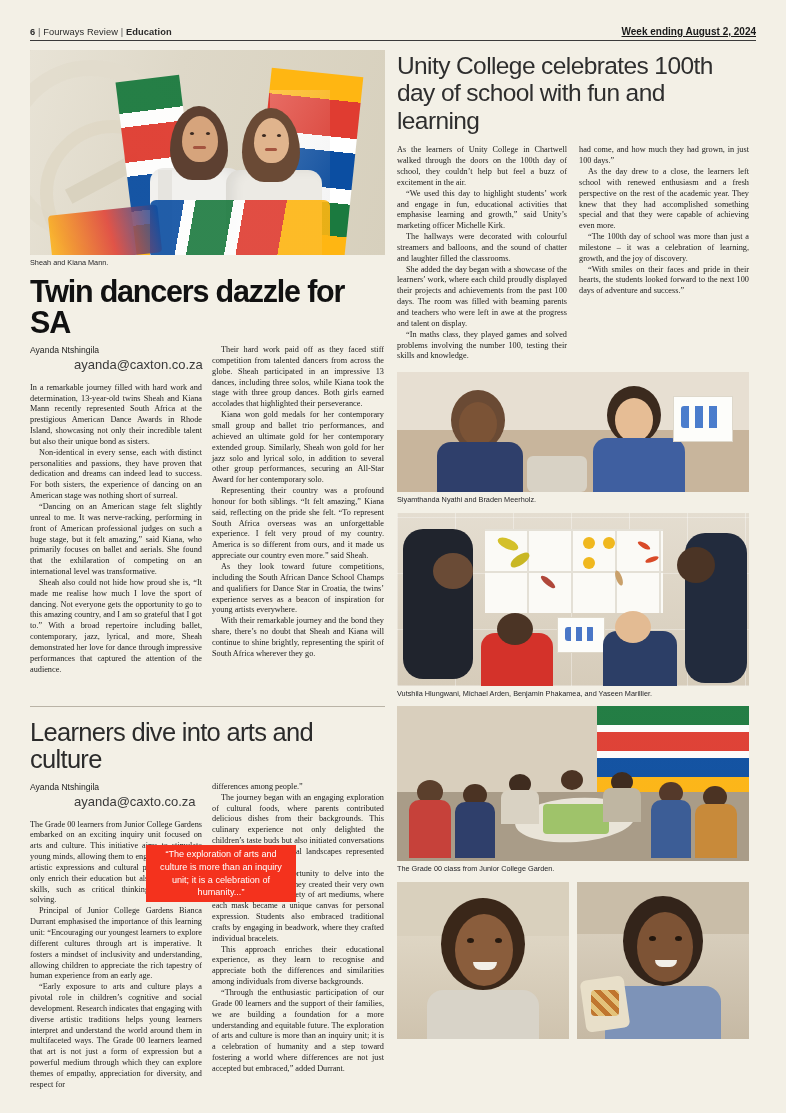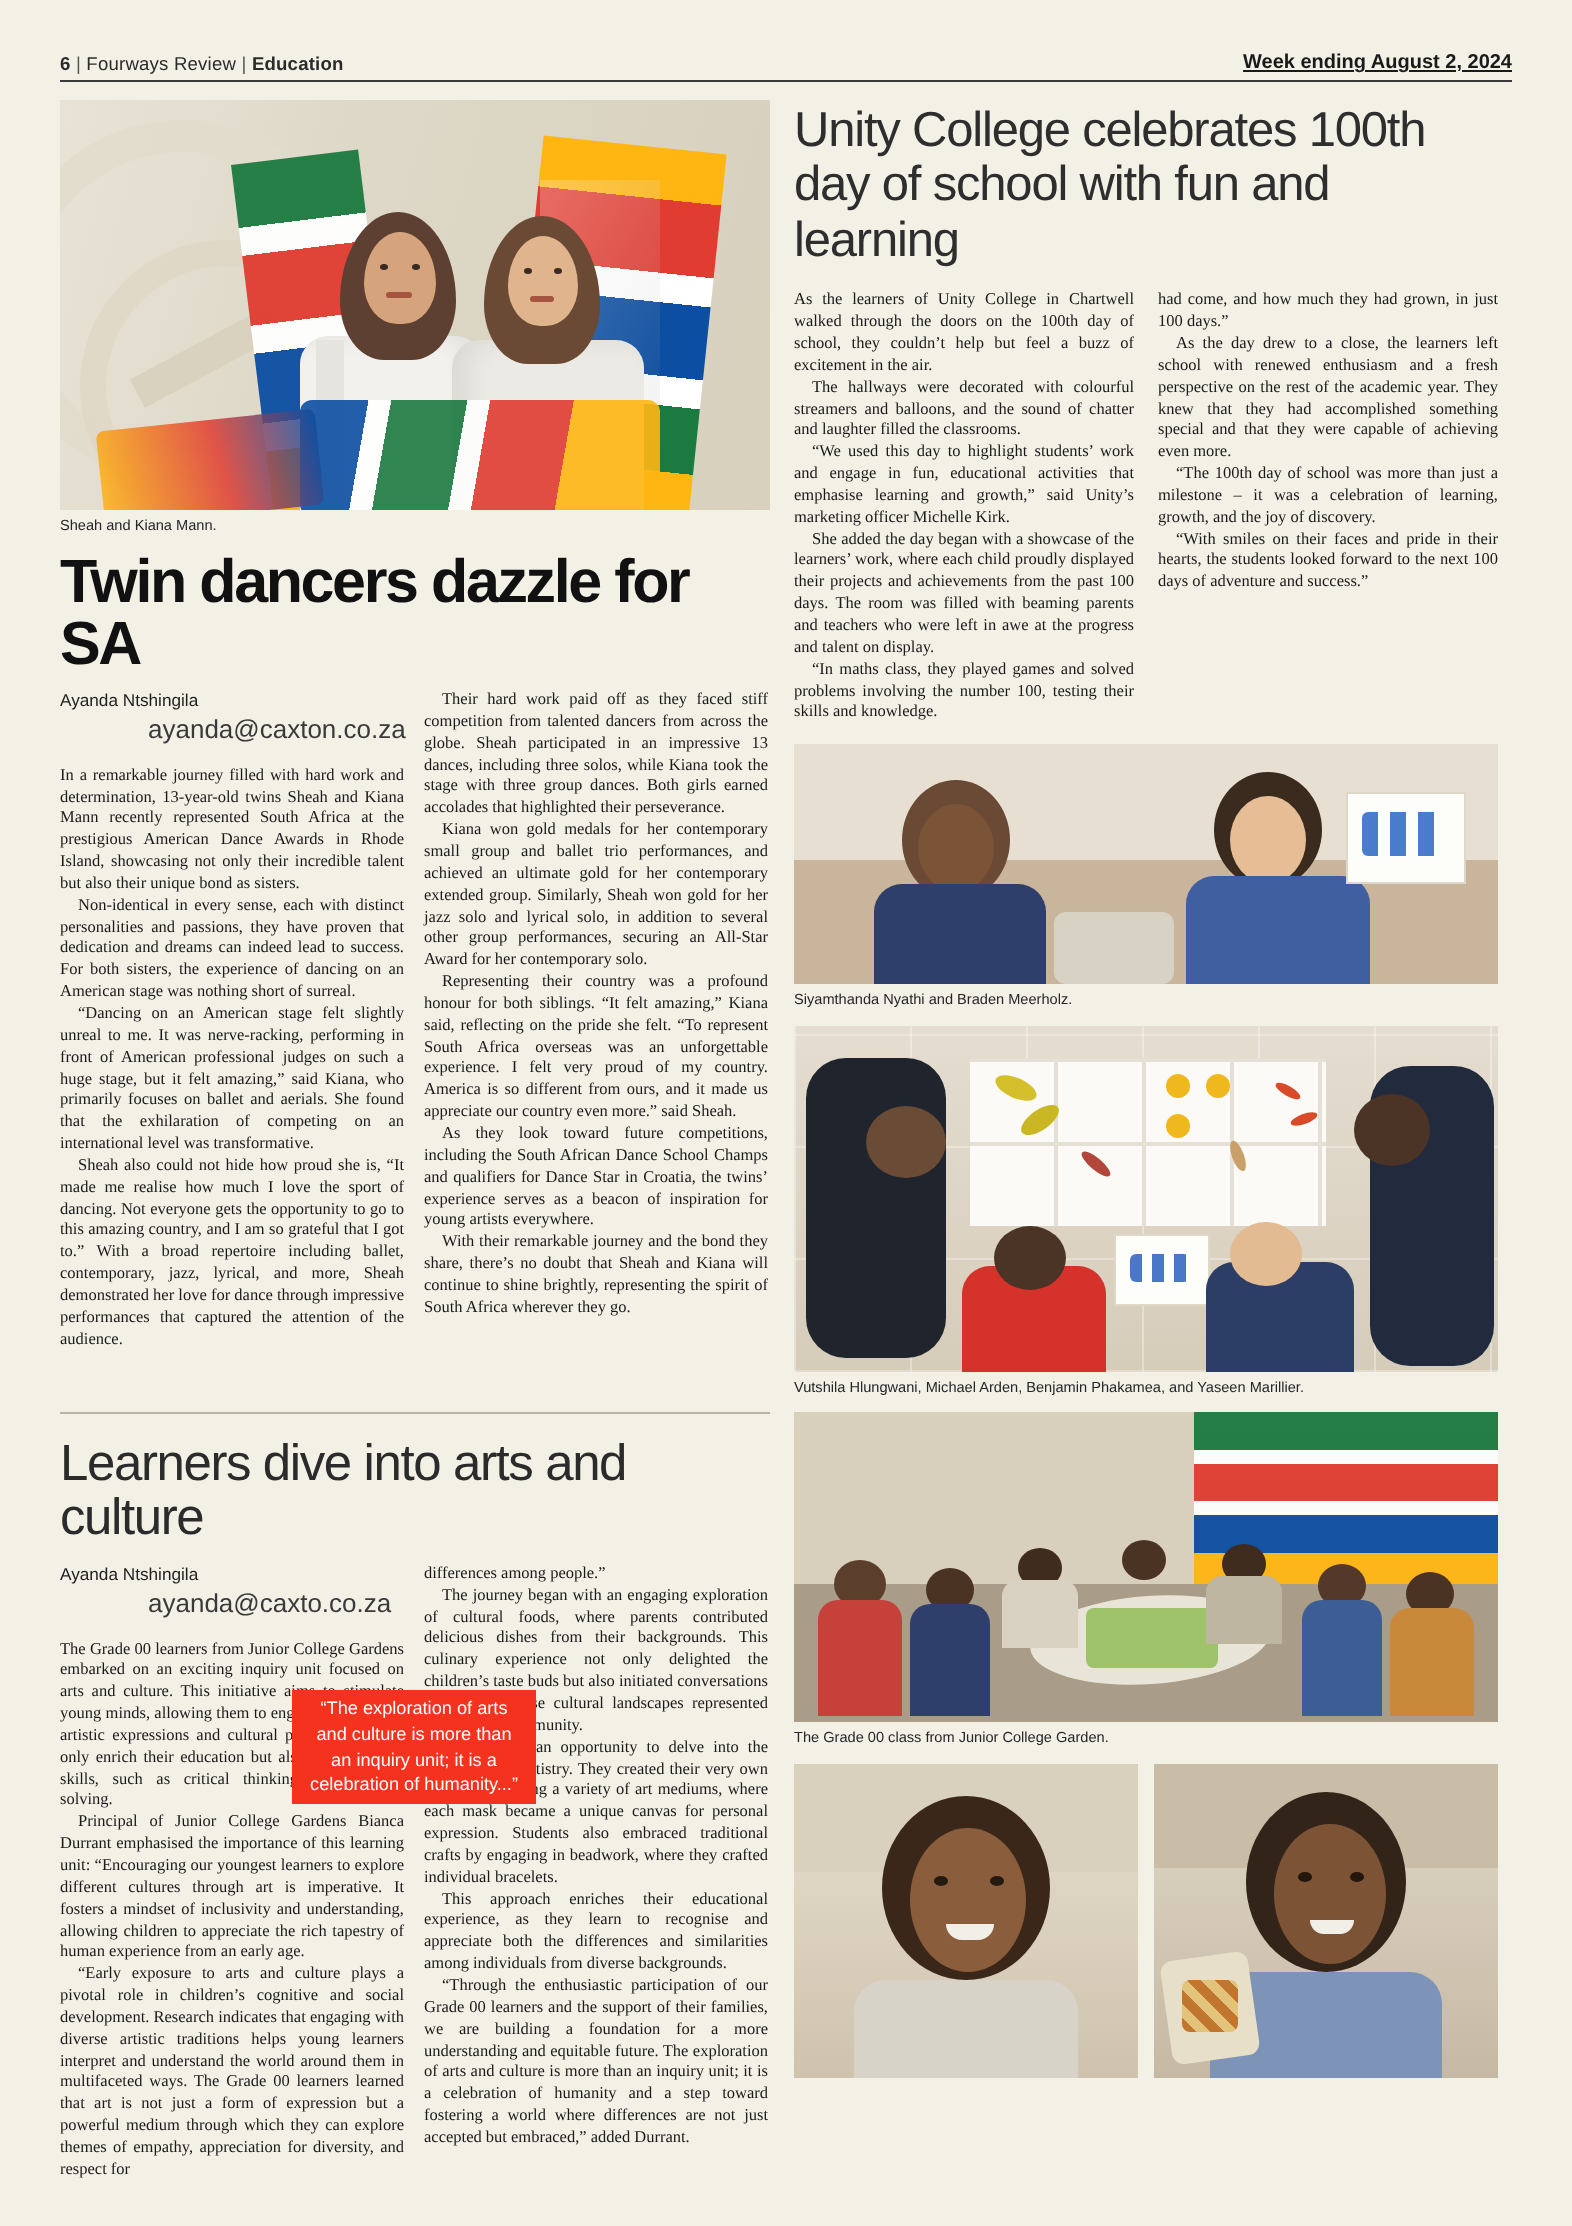--- a/index.html
+++ b/index.html
@@ -56,21 +56,21 @@
   
   .bottom{display:flex;gap:12px;margin-top:8px;}
   .bl{width:355px;}
   .br{width:352px;}
   .h1-sec{
     font-family:"Liberation Sans",sans-serif;
     font-weight:normal;font-size:25.5px;line-height:1.05;
     letter-spacing:-.7px;color:#2b2b2b;margin:12px 0 9px 0;
   }
   .pullquote{
-    position:absolute;left:146px;top:845px;width:122px;height:57px;
+    position:absolute;left:146px;top:845px;width:150px;height:57px;
     background:#f4321d;color:#fff;
     font-family:"Liberation Sans",sans-serif;
     font-size:9.1px;line-height:1.42;text-align:center;
     display:flex;align-items:center;justify-content:center;
     padding:4px 7px;box-sizing:border-box;
   }
   .flow-left{position:relative;}
   .ph-class{width:352px;height:155px;}
   .twoph{display:flex;gap:8px;margin-top:8px;}
   .ph-sm{width:172px;height:157px;}
@@ -165,22 +165,22 @@
         </div>
       </div>
     </div>
 
     <div class="top-right">
       <div class="h2-unity">Unity College celebrates 100th day of school with fun and learning</div>
 
       <div class="ucols">
         <div>
           <p class="bt first">As the learners of Unity College in Chartwell walked through the doors on the 100th day of school, they couldn’t help but feel a buzz of excitement in the air.</p>
+          <p class="bt">“We used this day to highlight students’ work and engage in fun, educational activities that emphasise learning and growth,” said Unity’s marketing officer Michelle Kirk.</p>
           <p class="bt">The hallways were decorated with colourful streamers and balloons, and the sound of chatter and laughter filled the classrooms.</p>
-          <p class="bt">“We used this day to highlight students’ work and engage in fun, educational activities that emphasise learning and growth,” said Unity’s marketing officer Michelle Kirk.</p>
           <p class="bt">She added the day began with a showcase of the learners’ work, where each child proudly displayed their projects and achievements from the past 100 days. The room was filled with beaming parents and teachers who were left in awe at the progress and talent on display.</p>
           <p class="bt">“In maths class, they played games and solved problems involving the number 100, testing their skills and knowledge.</p>
         </div>
         <div>
           <p class="bt first">had come, and how much they had grown, in just 100 days.”</p>
           <p class="bt">As the day drew to a close, the learners left school with renewed enthusiasm and a fresh perspective on the rest of the academic year. They knew that they had accomplished something special and that they were capable of achieving even more.</p>
           <p class="bt">“The 100th day of school was more than just a milestone – it was a celebration of learning, growth, and the joy of discovery.</p>
           <p class="bt">“With smiles on their faces and pride in their hearts, the students looked forward to the next 100 days of adventure and success.”</p>
         </div>
       </div>

